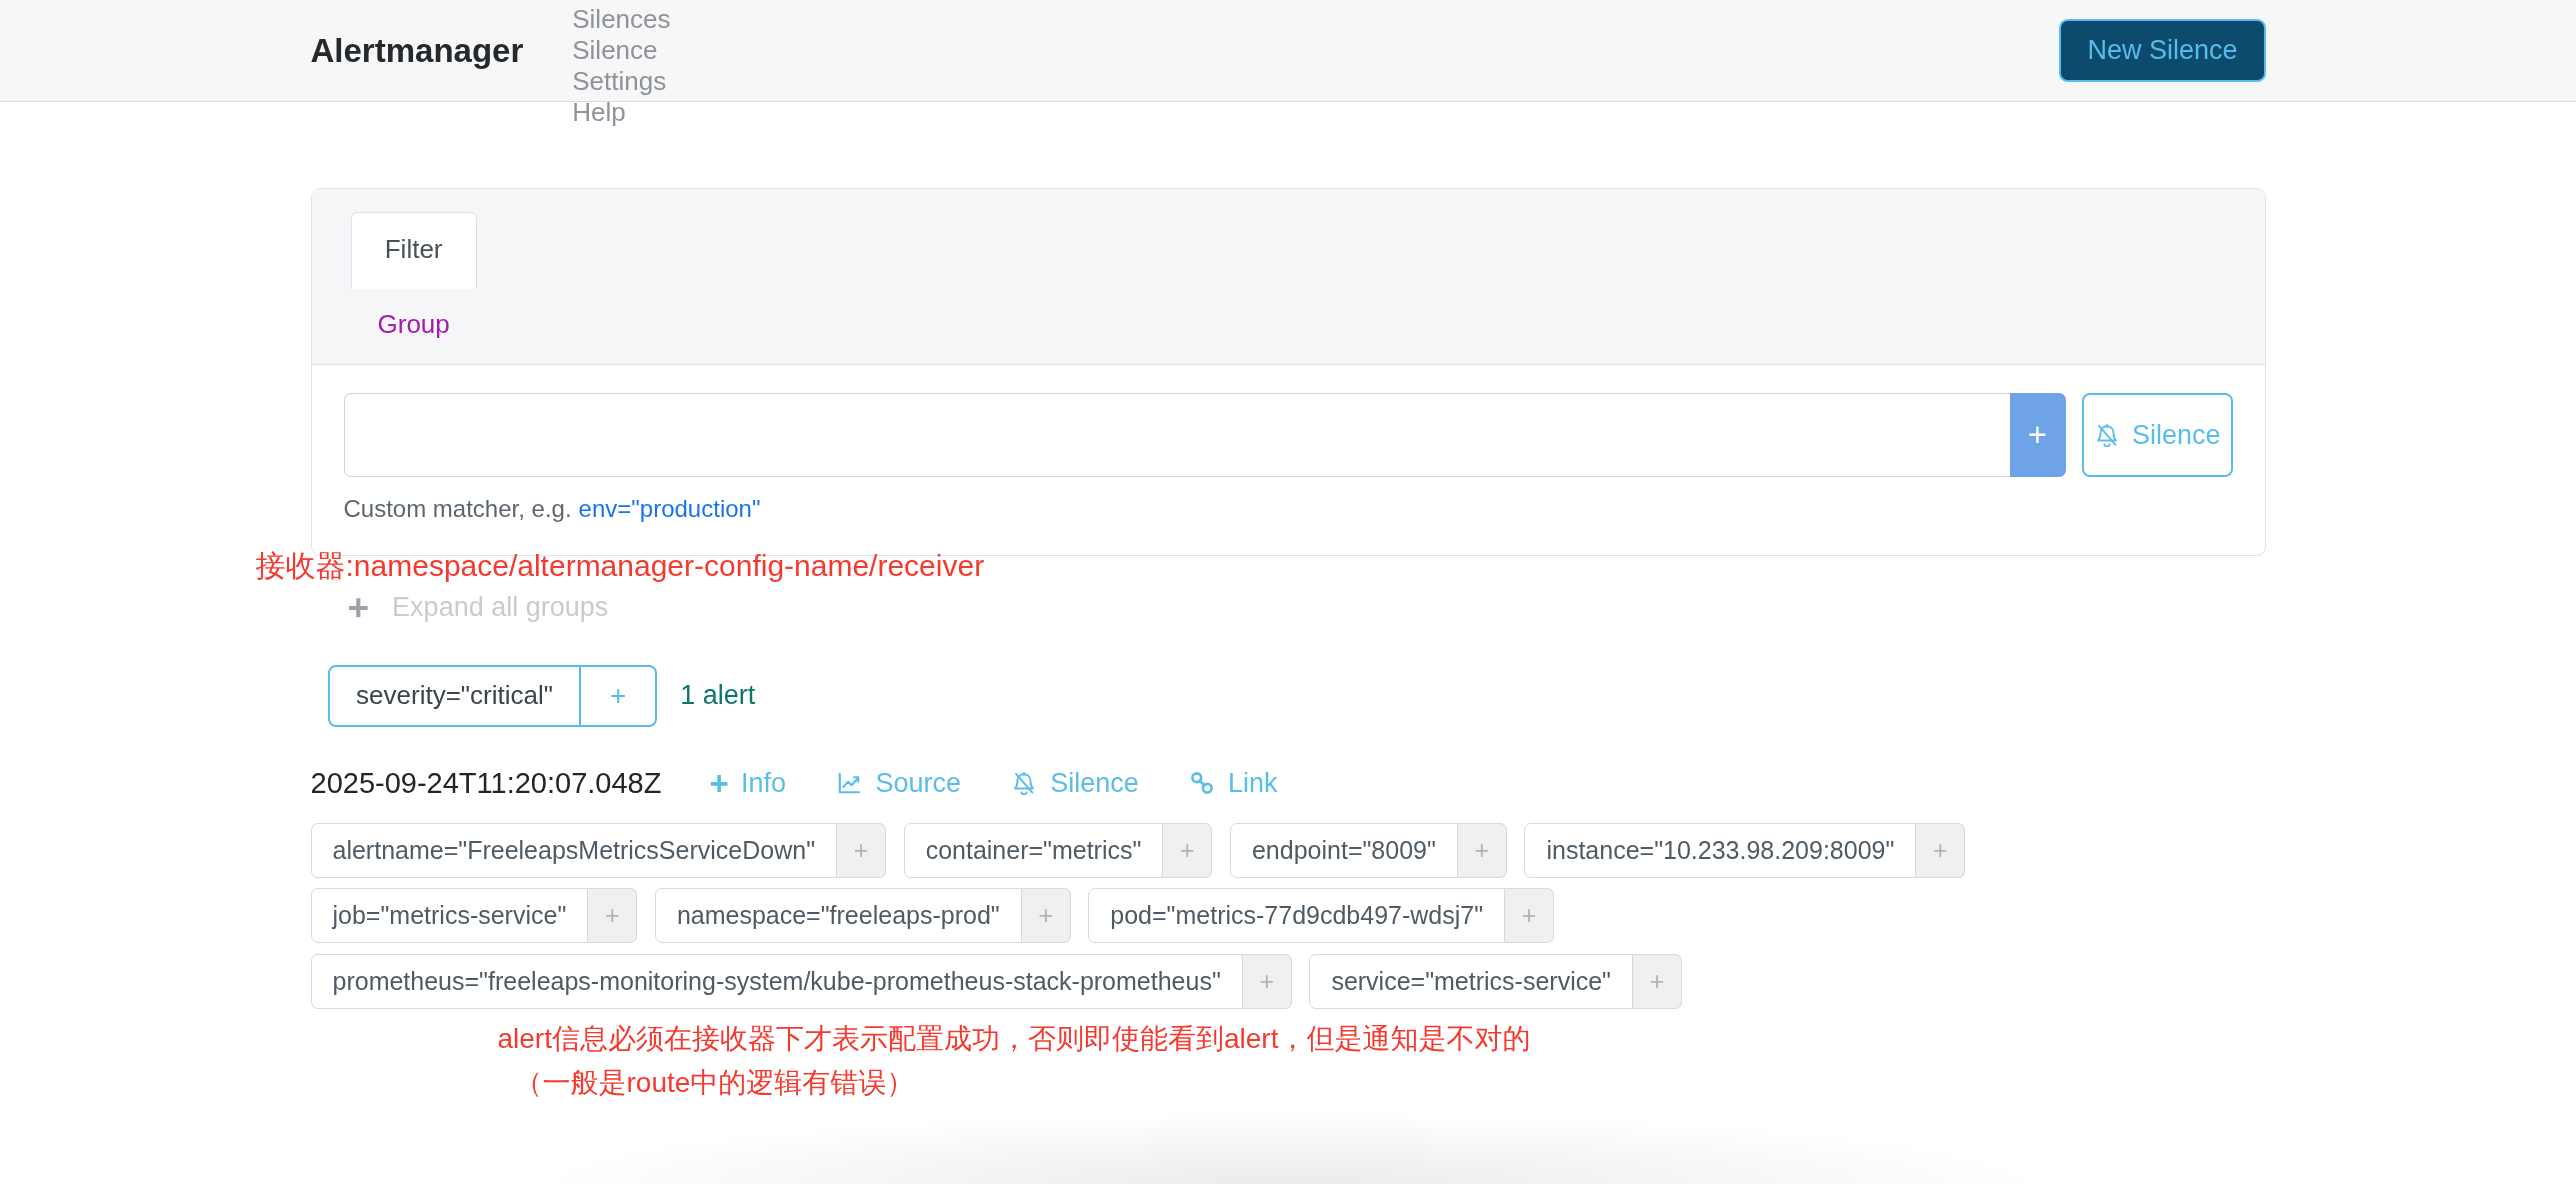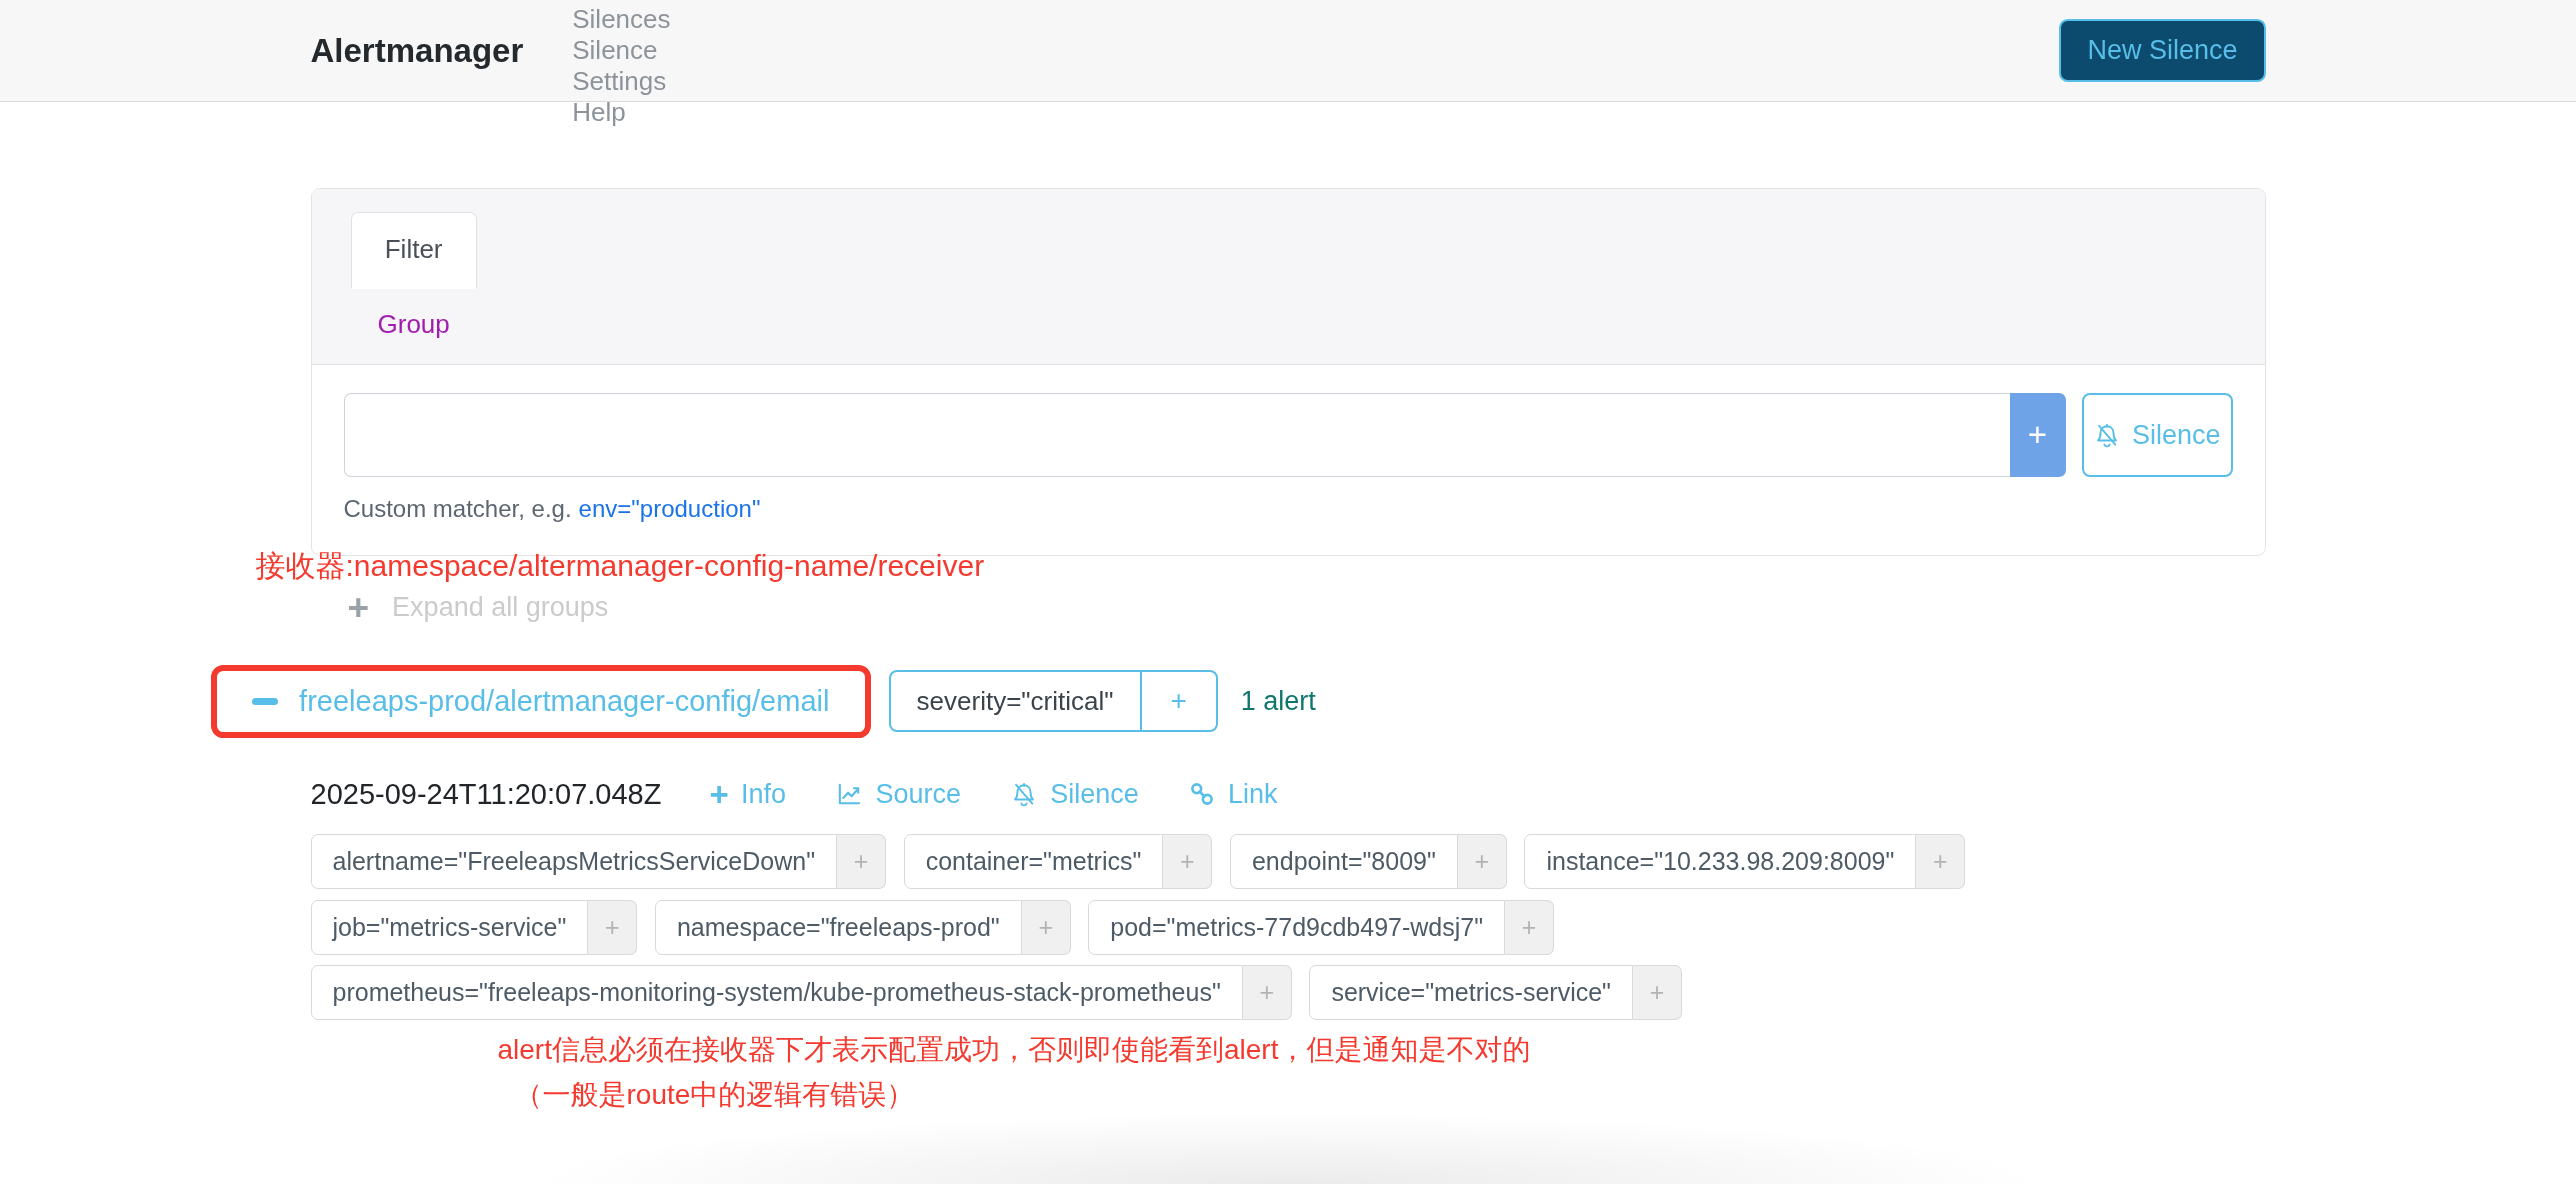--- a/index.html
+++ b/index.html
@@ -236,26 +236,20 @@
   </section>
 
   <div class="expand-row">
     <span class="expand-plus">+</span>
     <span>Expand all groups</span>
   </div>
 
   <div class="ann ann-receiver">接收器:namespace/altermanager-config-name/receiver</div>
 
   <div class="receiver-row">
-    <div class="red-box">
-      <button class="receiver-btn">
-        <span class="minus-dash"></span>
-        <span>freeleaps-prod/alertmanager-config/email</span>
-      </button>
-    </div>
     <div class="severity-group">
       <span class="severity-label">severity="critical"</span>
       <span class="severity-divider"></span>
       <span class="severity-plus">+</span>
     </div>
     <span class="alert-count">1 alert</span>
   </div>
 
   <div class="alert-header">
     <span class="timestamp">2025-09-24T11:20:07.048Z</span>

